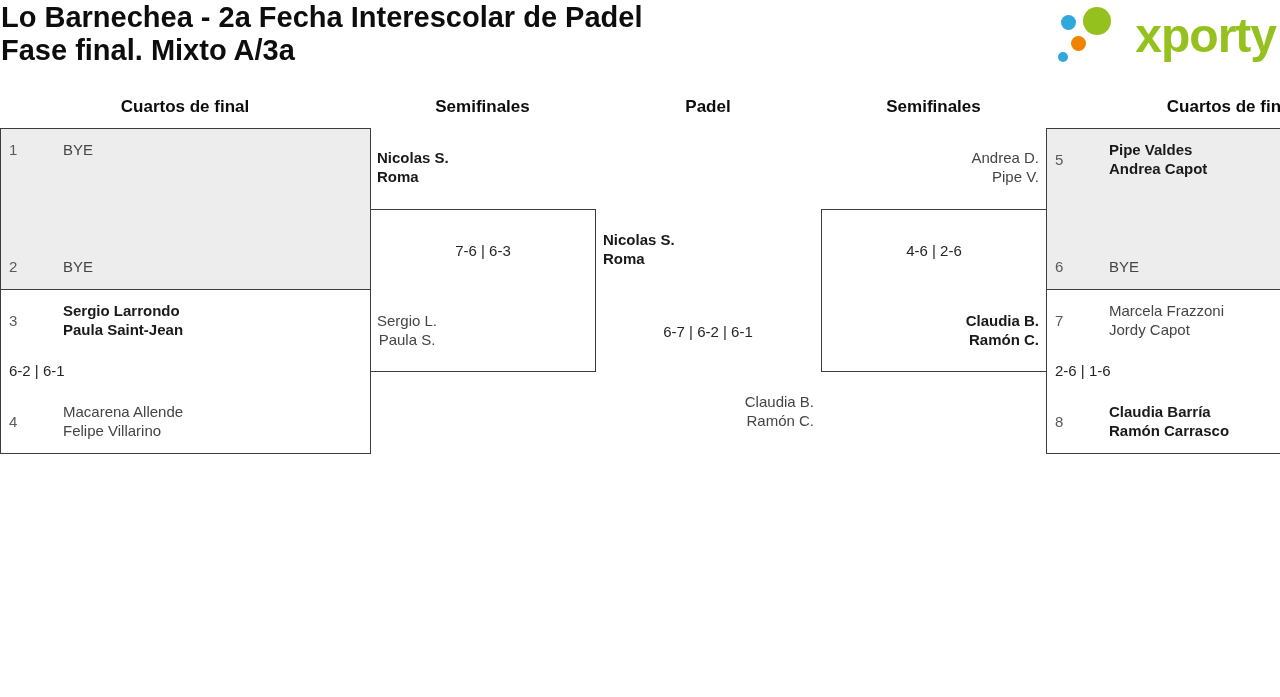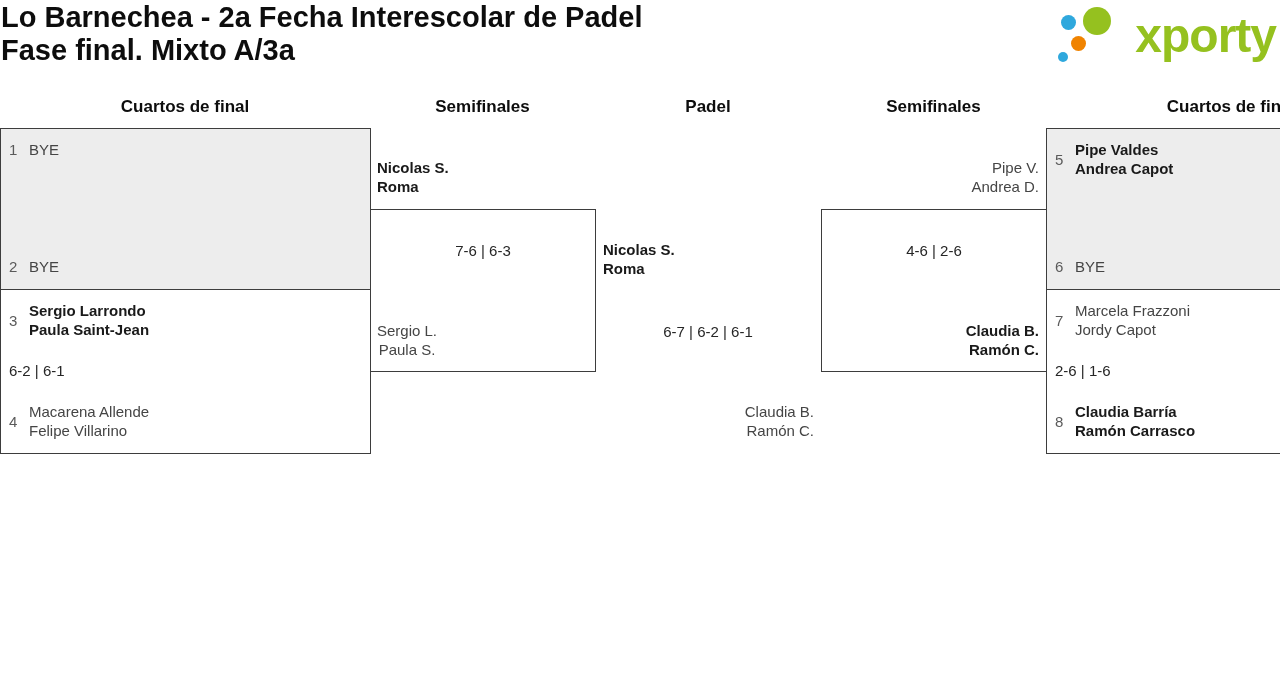--- a/index.html
+++ b/index.html
@@ -49,33 +49,33 @@
     padding: 11px 8px 13px 8px;
   }
   .match-box.bye { background: #ededed; }
   .qf-left-1  { left: 0;      top: 128px; width: 371px; height: 162px; }
   .qf-left-2  { left: 0;      top: 289px; width: 371px; height: 165px; }
   .qf-right-1 { left: 1046px; top: 128px; width: 371px; height: 162px; }
   .qf-right-2 { left: 1046px; top: 289px; width: 371px; height: 165px; }
 
   .team-row { display: flex; align-items: center; gap: 11px; font-size: 15px; line-height: 19px; }
   .seed { color: #5a5a5a; font-size: 15px; flex: 0 0 auto; min-width: 9px; }
-  .team-names { color: #454545; }
+  .team-names { color: #454545; margin-left: 34px; }
   .team-row.winner .team-names { font-weight: 700; color: #1a1a1a; }
   .nl { display: block; }
 
   .score { font-size: 15px; line-height: 19px; color: #262626; }
 
   
   .sf-box { position: absolute; border: 1px solid #3d3d3d; background: #ffffff; }
   .sf-left-box  { left: 370px; top: 209px; width: 226px; height: 163px; }
   .sf-right-box { left: 821px; top: 209px; width: 226px; height: 163px; }
 
   
-  .float-label { position: absolute; font-size: 15px; line-height: 19px; color: #454545; white-space: nowrap; margin-top: 10px; }
+  .float-label { position: absolute; font-size: 15px; line-height: 19px; color: #454545; white-space: nowrap; }
   .float-label.winner { font-weight: 700; color: #1a1a1a; }
   .float-label.right { text-align: right; white-space: normal; }
   .float-score { position: absolute; text-align: center; font-size: 15px; line-height: 19px; color: #262626; }
 
   .sf-left-team1  { left: 377px; top: 148px; }
   .sf-left-score  { left: 371px; top: 241px; width: 224px; }
   .sf-left-team2  { left: 377px; top: 311px; text-align: center; }
 
   .final-team1    { left: 603px; top: 230px; }
   .final-score    { left: 595px; top: 322px; width: 226px; }
@@ -158,22 +158,22 @@
   <span class="nl">Roma</span>
 </div>
 <div class="float-score final-score">6-7 | 6-2 | 6-1</div>
 <div class="float-label right final-team2">
   <span class="nl">Claudia B.</span>
   <span class="nl">Ramón C.</span>
 </div>
 
 <div class="sf-box sf-right-box"></div>
 <div class="float-label right sf-right-team1">
+  <span class="nl">Andrea D.</span>
   <span class="nl">Pipe V.</span>
-  <span class="nl">Andrea D.</span>
 </div>
 <div class="float-score sf-right-score">4-6 | 2-6</div>
 <div class="float-label right winner sf-right-team2">
   <span class="nl">Claudia B.</span>
   <span class="nl">Ramón C.</span>
 </div>
 
 <div class="match-box bye qf-right-1">
   <div class="team-row winner">
     <span class="seed">5</span>

